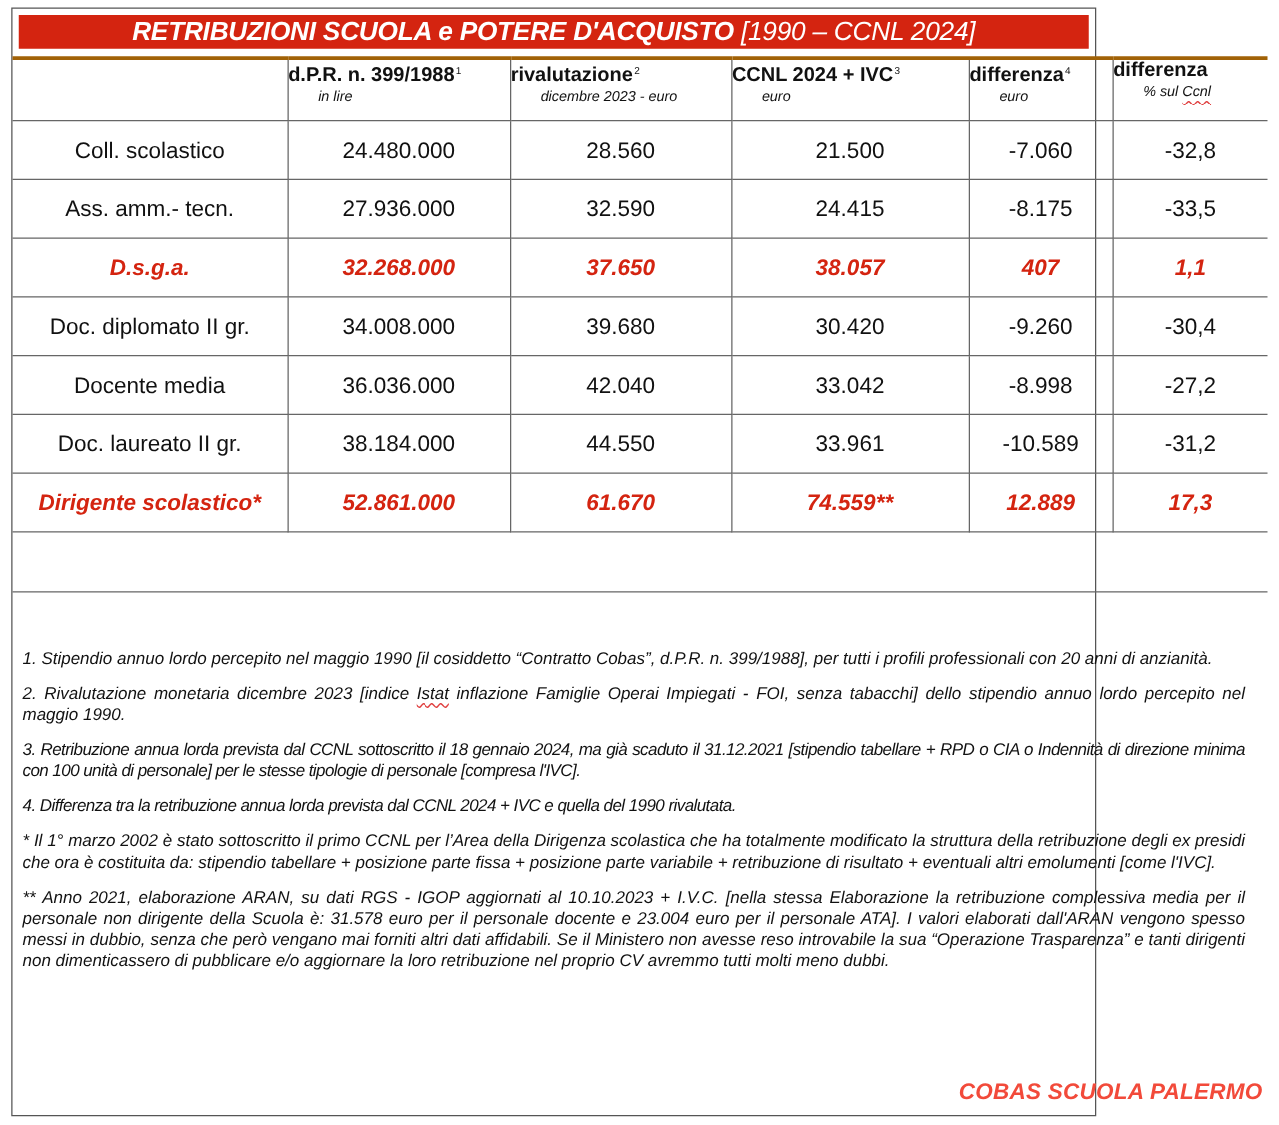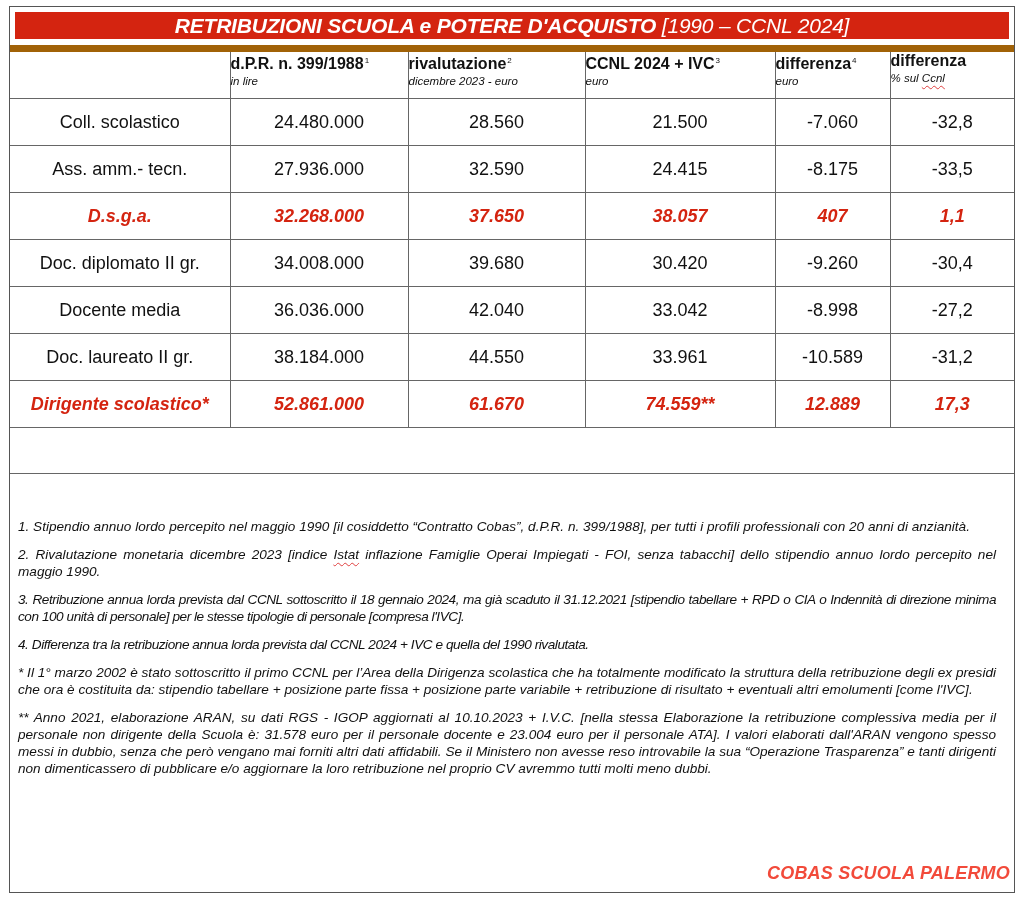--- a/index.html
+++ b/index.html
@@ -1,34 +1,34 @@
 <!DOCTYPE html>
 <html><head>
 <meta charset="utf-8">
 <style>
   html, body { margin: 0; padding: 0; background: #ffffff; }
   body { width: 1023px; height: 900px; position: relative; overflow: hidden;
          font-family: "Liberation Sans", "DejaVu Sans", sans-serif; color: #111; }
-  .sheet { position: absolute; left: 9px; top: 6px; width: 1006px; height: 887px;
+  .sheet { position: absolute; left: 9px; top: 6px; width: 868px; height: 887px;
            border: 1px solid #555; box-sizing: border-box; }
   .title-bar { position: absolute; left: 5px; top: 5px; right: 5px; height: 27px;
                background: #d42410; color: #fff; text-align: center;
                font-weight: bold; font-style: italic; font-size: 21px; line-height: 27px;
                letter-spacing: -0.2px; }
   .title-bar .bracket { font-weight: normal; }
   table.grid { position: absolute; left: 0; top: 38px; width: 1004px;
                border-collapse: collapse; table-layout: fixed; }
   table.grid td, table.grid th { border: 1px solid #666; padding: 0; box-sizing: border-box; }
-  table.grid tr:first-child th { border-top: 7px solid #a16207; }
+  table.grid tr:first-child th { border-top: 3px solid #a16207; }
   table.grid th:first-child, table.grid td:first-child { border-left: none; }
   table.grid th:last-child, table.grid td:last-child { border-right: none; }
   th.hdr { height: 50px; text-align: left; vertical-align: top; padding: 6px 0 0 5px; font-weight: normal; }
   th.hdr .h-main { display: block; font-weight: bold; font-size: 16px; line-height: 18px; white-space: nowrap; }
   th.hdr .h-main sup { font-size: 8px; font-weight: normal; vertical-align: 6px; margin-left: 1px; }
-  th.hdr .h-sub { display: block; font-style: italic; font-size: 11.5px; line-height: 16px; white-space: nowrap; }
+  th.hdr .h-sub { display: block; font-style: italic; font-size: 11.5px; line-height: 16px; white-space: nowrap; margin-left: 24px; }
   td.c { height: 47px; font-size: 18px; text-align: center; vertical-align: middle; }
   td.label { height: 47px; font-size: 18px; text-align: center; padding-left: 6px; vertical-align: middle; }
   tr.hl td { color: #d42410; font-weight: bold; font-style: italic; }
   .squiggle { text-decoration: underline wavy #e04040; text-decoration-thickness: 1px; text-underline-offset: 3px; }
   .notes { position: absolute; left: 0; top: 466px; width: 1004px; height: 419px;
            border-top: 1px solid #666; box-sizing: border-box; padding: 44px 9px 0 8px; }
   .note { font-style: italic; font-size: 13.6px; line-height: 17px; margin: 0 9px 11px 0; text-align: justify; }
   .note.condensed { font-family: "Liberation Sans Narrow", "Liberation Sans", sans-serif; letter-spacing: -0.45px; }
   .signature { position: absolute; right: 4px; bottom: 8px; color: #f24a3a; font-weight: bold; font-style: italic;
                font-size: 18px; letter-spacing: 0.2px; margin-left: 14px; }

